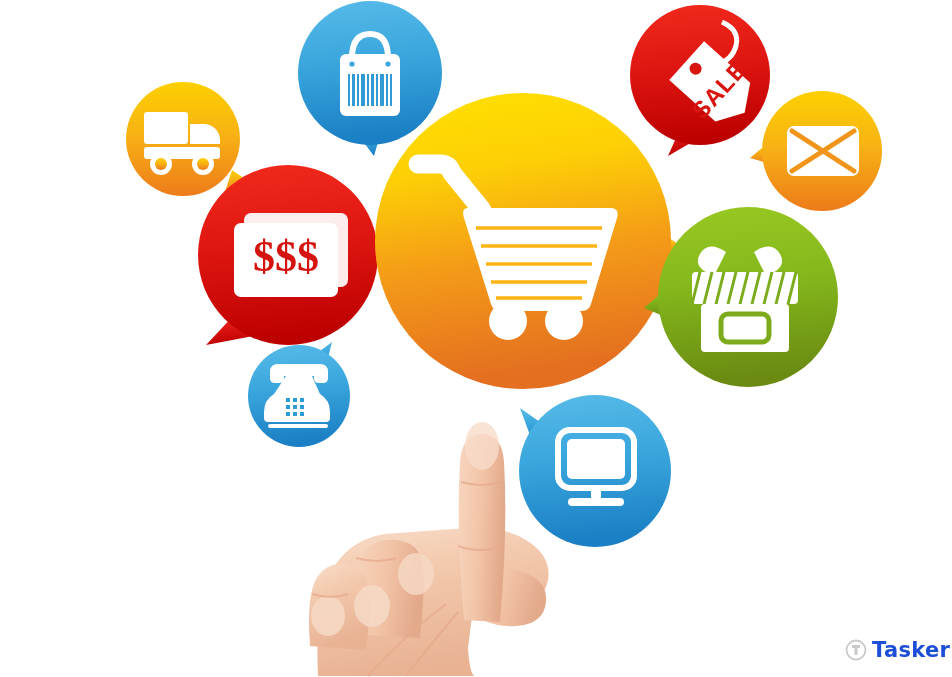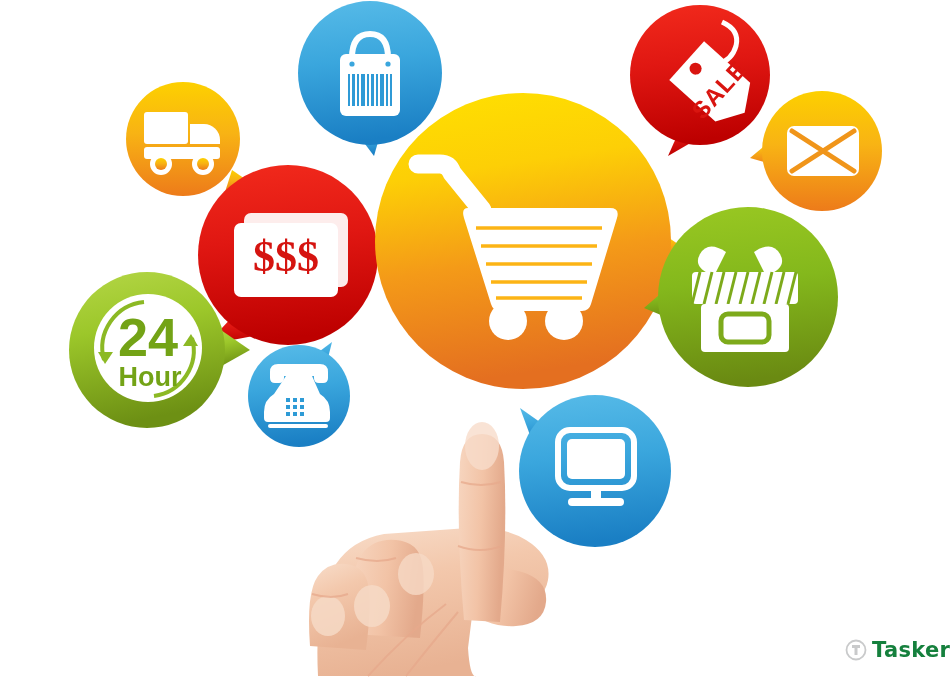--- a/index.html
+++ b/index.html
@@ -27,21 +27,21 @@
     position: absolute;
     display: flex;
     align-items: center;
     gap: 5px;
     color: #c9cacb;
     font-size: 21px;
     font-weight: bold;
     letter-spacing: 0.3px;
     font-family: "DejaVu Sans", sans-serif;
   }
-  .watermark .wm-label { color: #15803d; }
+  .watermark .wm-label { color: #1d4ed8; }
   .tag-text {
     font-family: "Liberation Sans", sans-serif;
     font-weight: bold;
     letter-spacing: 1px;
   }
 </style>
 </head>
 <body>
 
 <div id="stage">
@@ -211,37 +211,20 @@
           <path d="M130 68 L122 100"></path>
             <path d="M142 68 L134 100"></path>
           <path d="M154 68 L146 100"></path>
         </g>
         <rect x="59" y="100" width="88" height="48" rx="4" fill="#ffffff"></rect>
         <rect x="79" y="110" width="48" height="28" rx="7" fill="none" stroke="#7daa1b" stroke-width="5"></rect>
       </g>
     </svg>
   </div>
 
-  <div class="bubble" style="left:68px; top:272px;">
-    <svg width="190" height="170" viewBox="0 0 190 170">
-      <path d="M150 56 L182 78 L150 96 Z" fill="url(#gradGreenRing)"></path>
-      <circle cx="79" cy="78" r="78" fill="url(#gradGreenRing)"></circle>
-      <circle cx="80" cy="76" r="54" fill="#ffffff"></circle>
-      <g fill="none" stroke="#8cb924" stroke-width="4">
-        <path d="M36 88 a46 46 0 0 1 40 -58"></path>
-        <path d="M124 66 a46 46 0 0 1 -38 58"></path>
-      </g>
-      <g fill="#8cb924">
-        <path d="M30 80 l7 12 l8 -12 z"></path>
-        <path d="M130 74 l-7 -12 l-8 12 z"></path>
-      </g>
-      <text x="80" y="84" text-anchor="middle" font-size="54" font-weight="bold" fill="#73a316" font-family="'Liberation Sans', sans-serif">24</text>
-      <text x="82" y="114" text-anchor="middle" font-size="27" font-weight="bold" fill="#73a316" font-family="'Liberation Sans', sans-serif">Hour</text>
-    </svg>
-  </div>
 
   <div class="bubble" style="left:246px; top:340px;">
     <svg width="120" height="115" viewBox="0 0 120 115">
       <path d="M62 20 L86 2 L78 34 Z" fill="url(#gradBlue)"></path>
       <circle cx="53" cy="56" r="51" fill="url(#gradBlue)"></circle>
       <g fill="#ffffff">
         <path d="M24 32 q0 -8 8 -8 h42 q8 0 8 8 v6 q0 5 -5 5 h-4 q-5 0 -5 -5 v-2 H38 v2 q0 5 -5 5 h-4 q-5 0 -5 -5 z"></path>
         <path d="M40 36 h26 l8 18 q10 6 10 18 v6 q0 4 -4 4 H22 q-4 0 -4 -4 v-6 q0 -12 10 -18 z"></path>
         <rect x="22" y="84" width="60" height="4" rx="2"></rect>
       </g>

